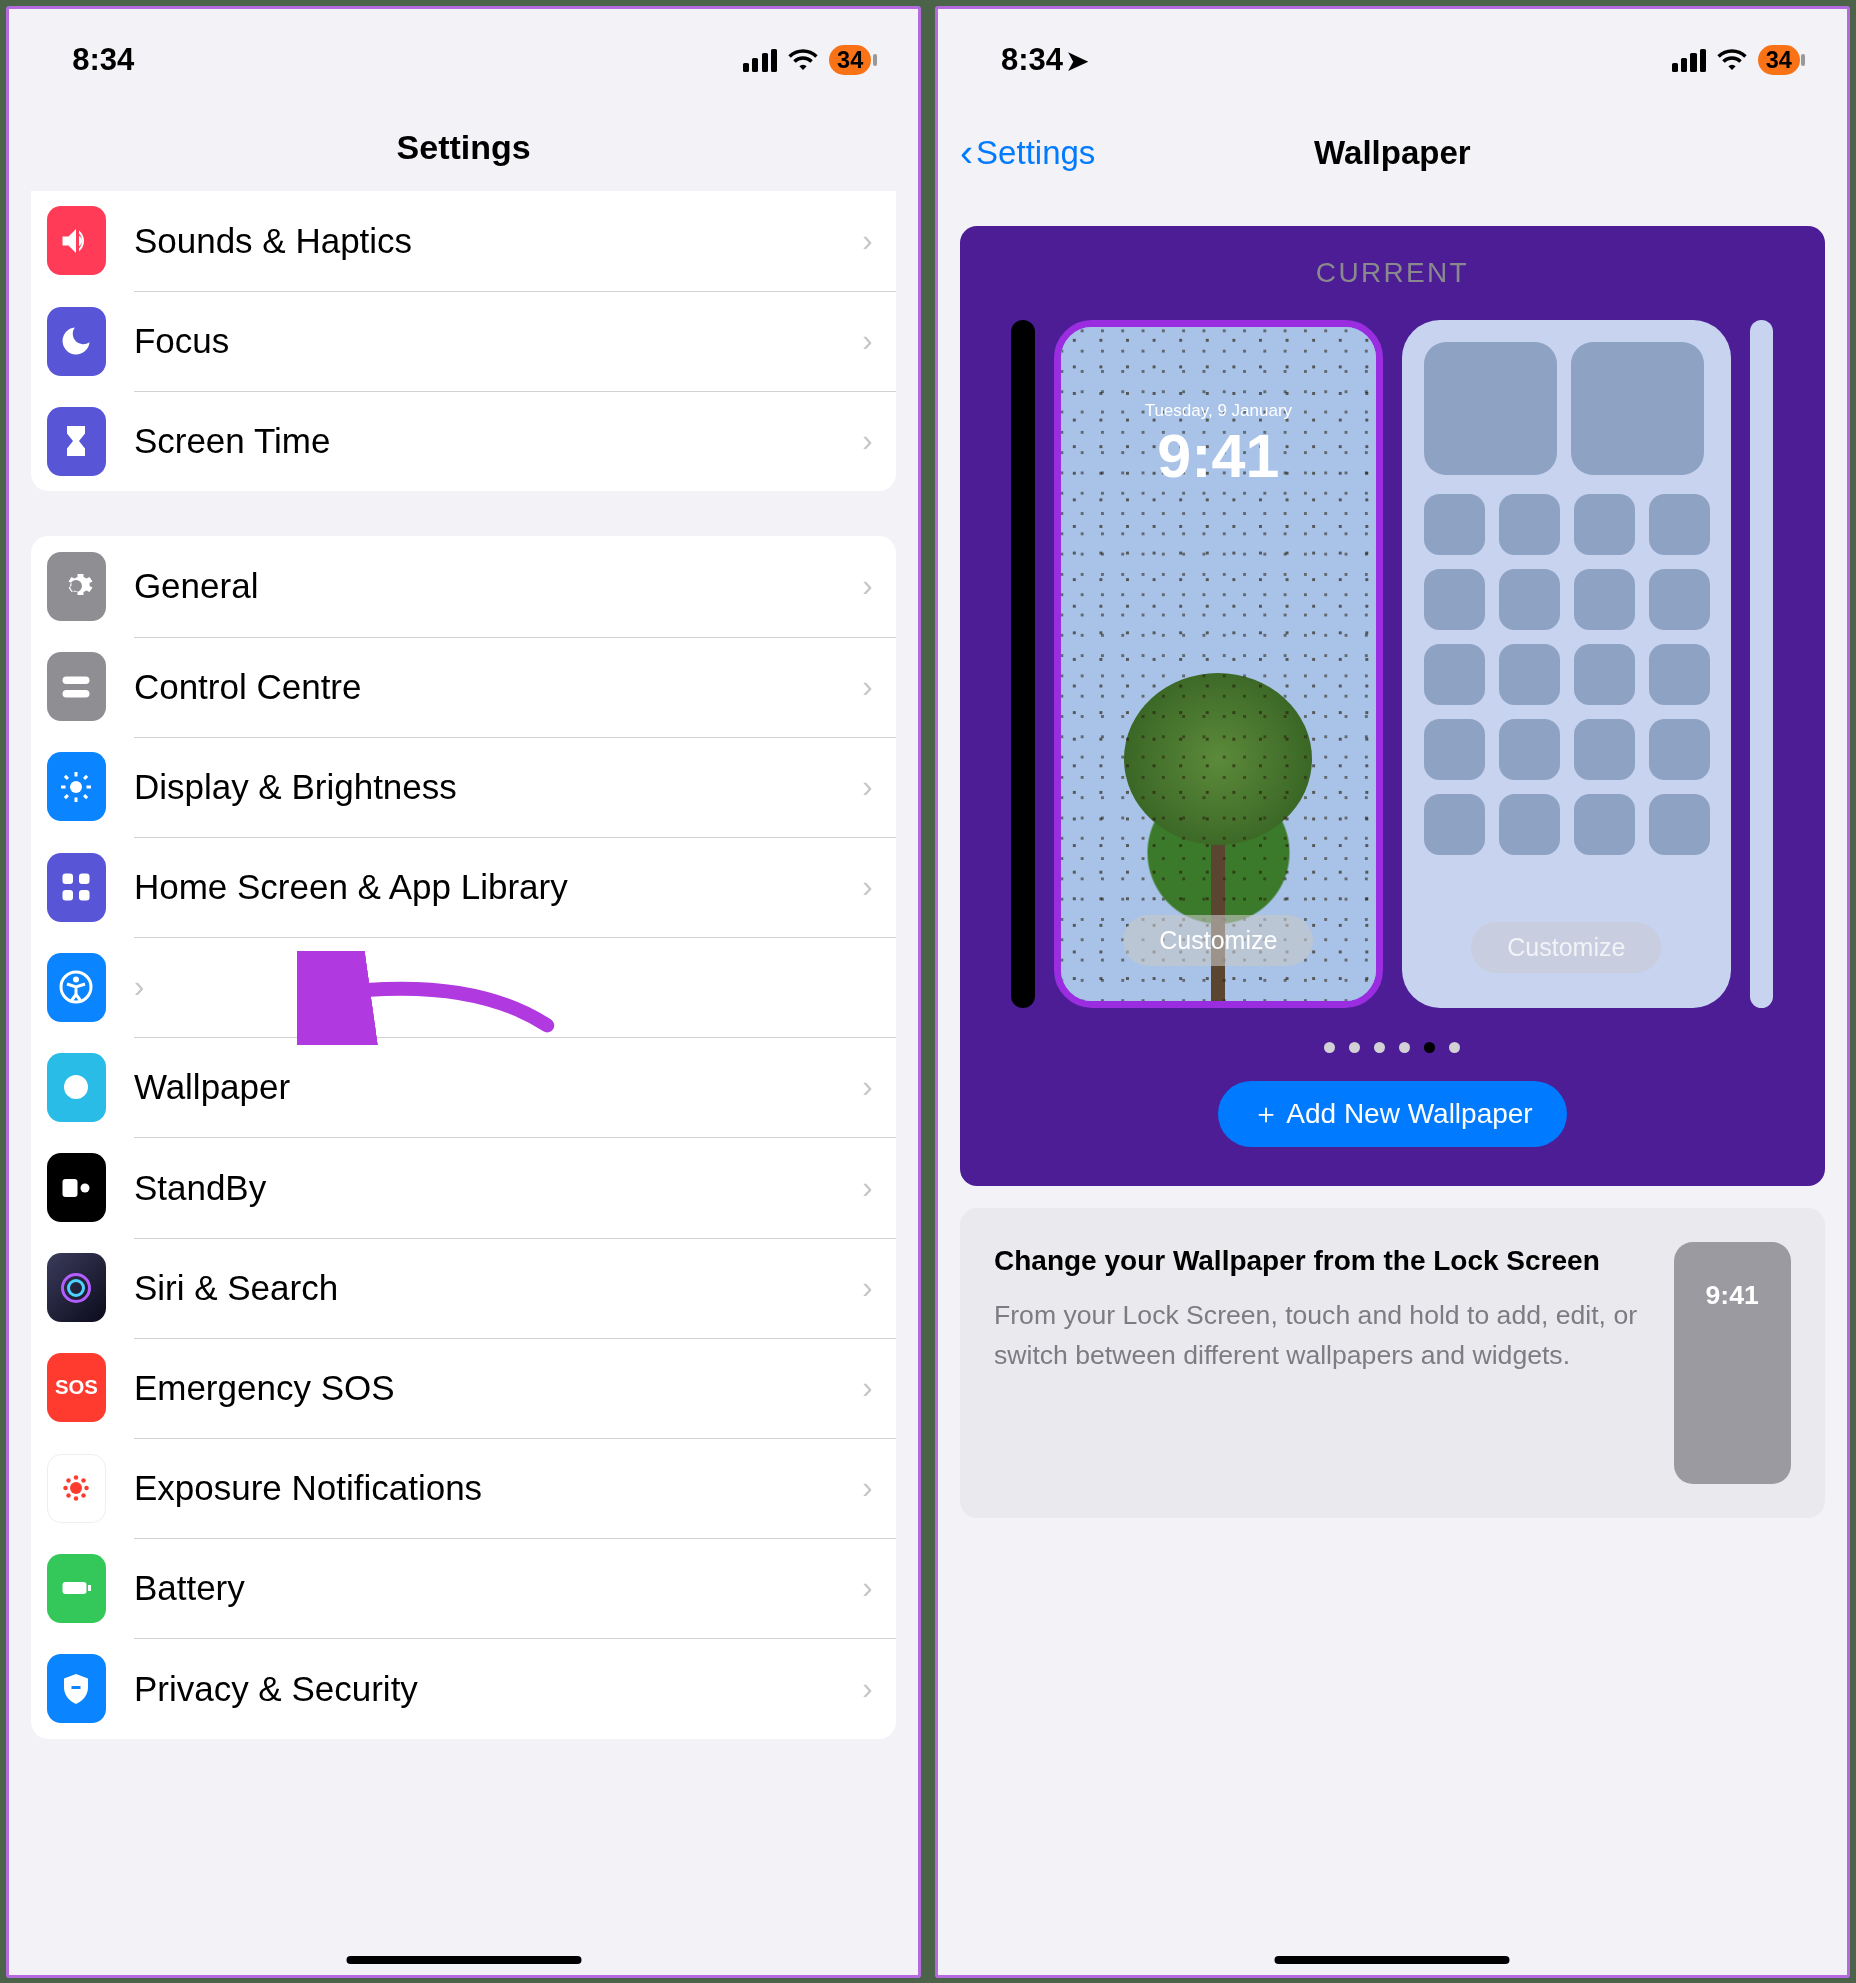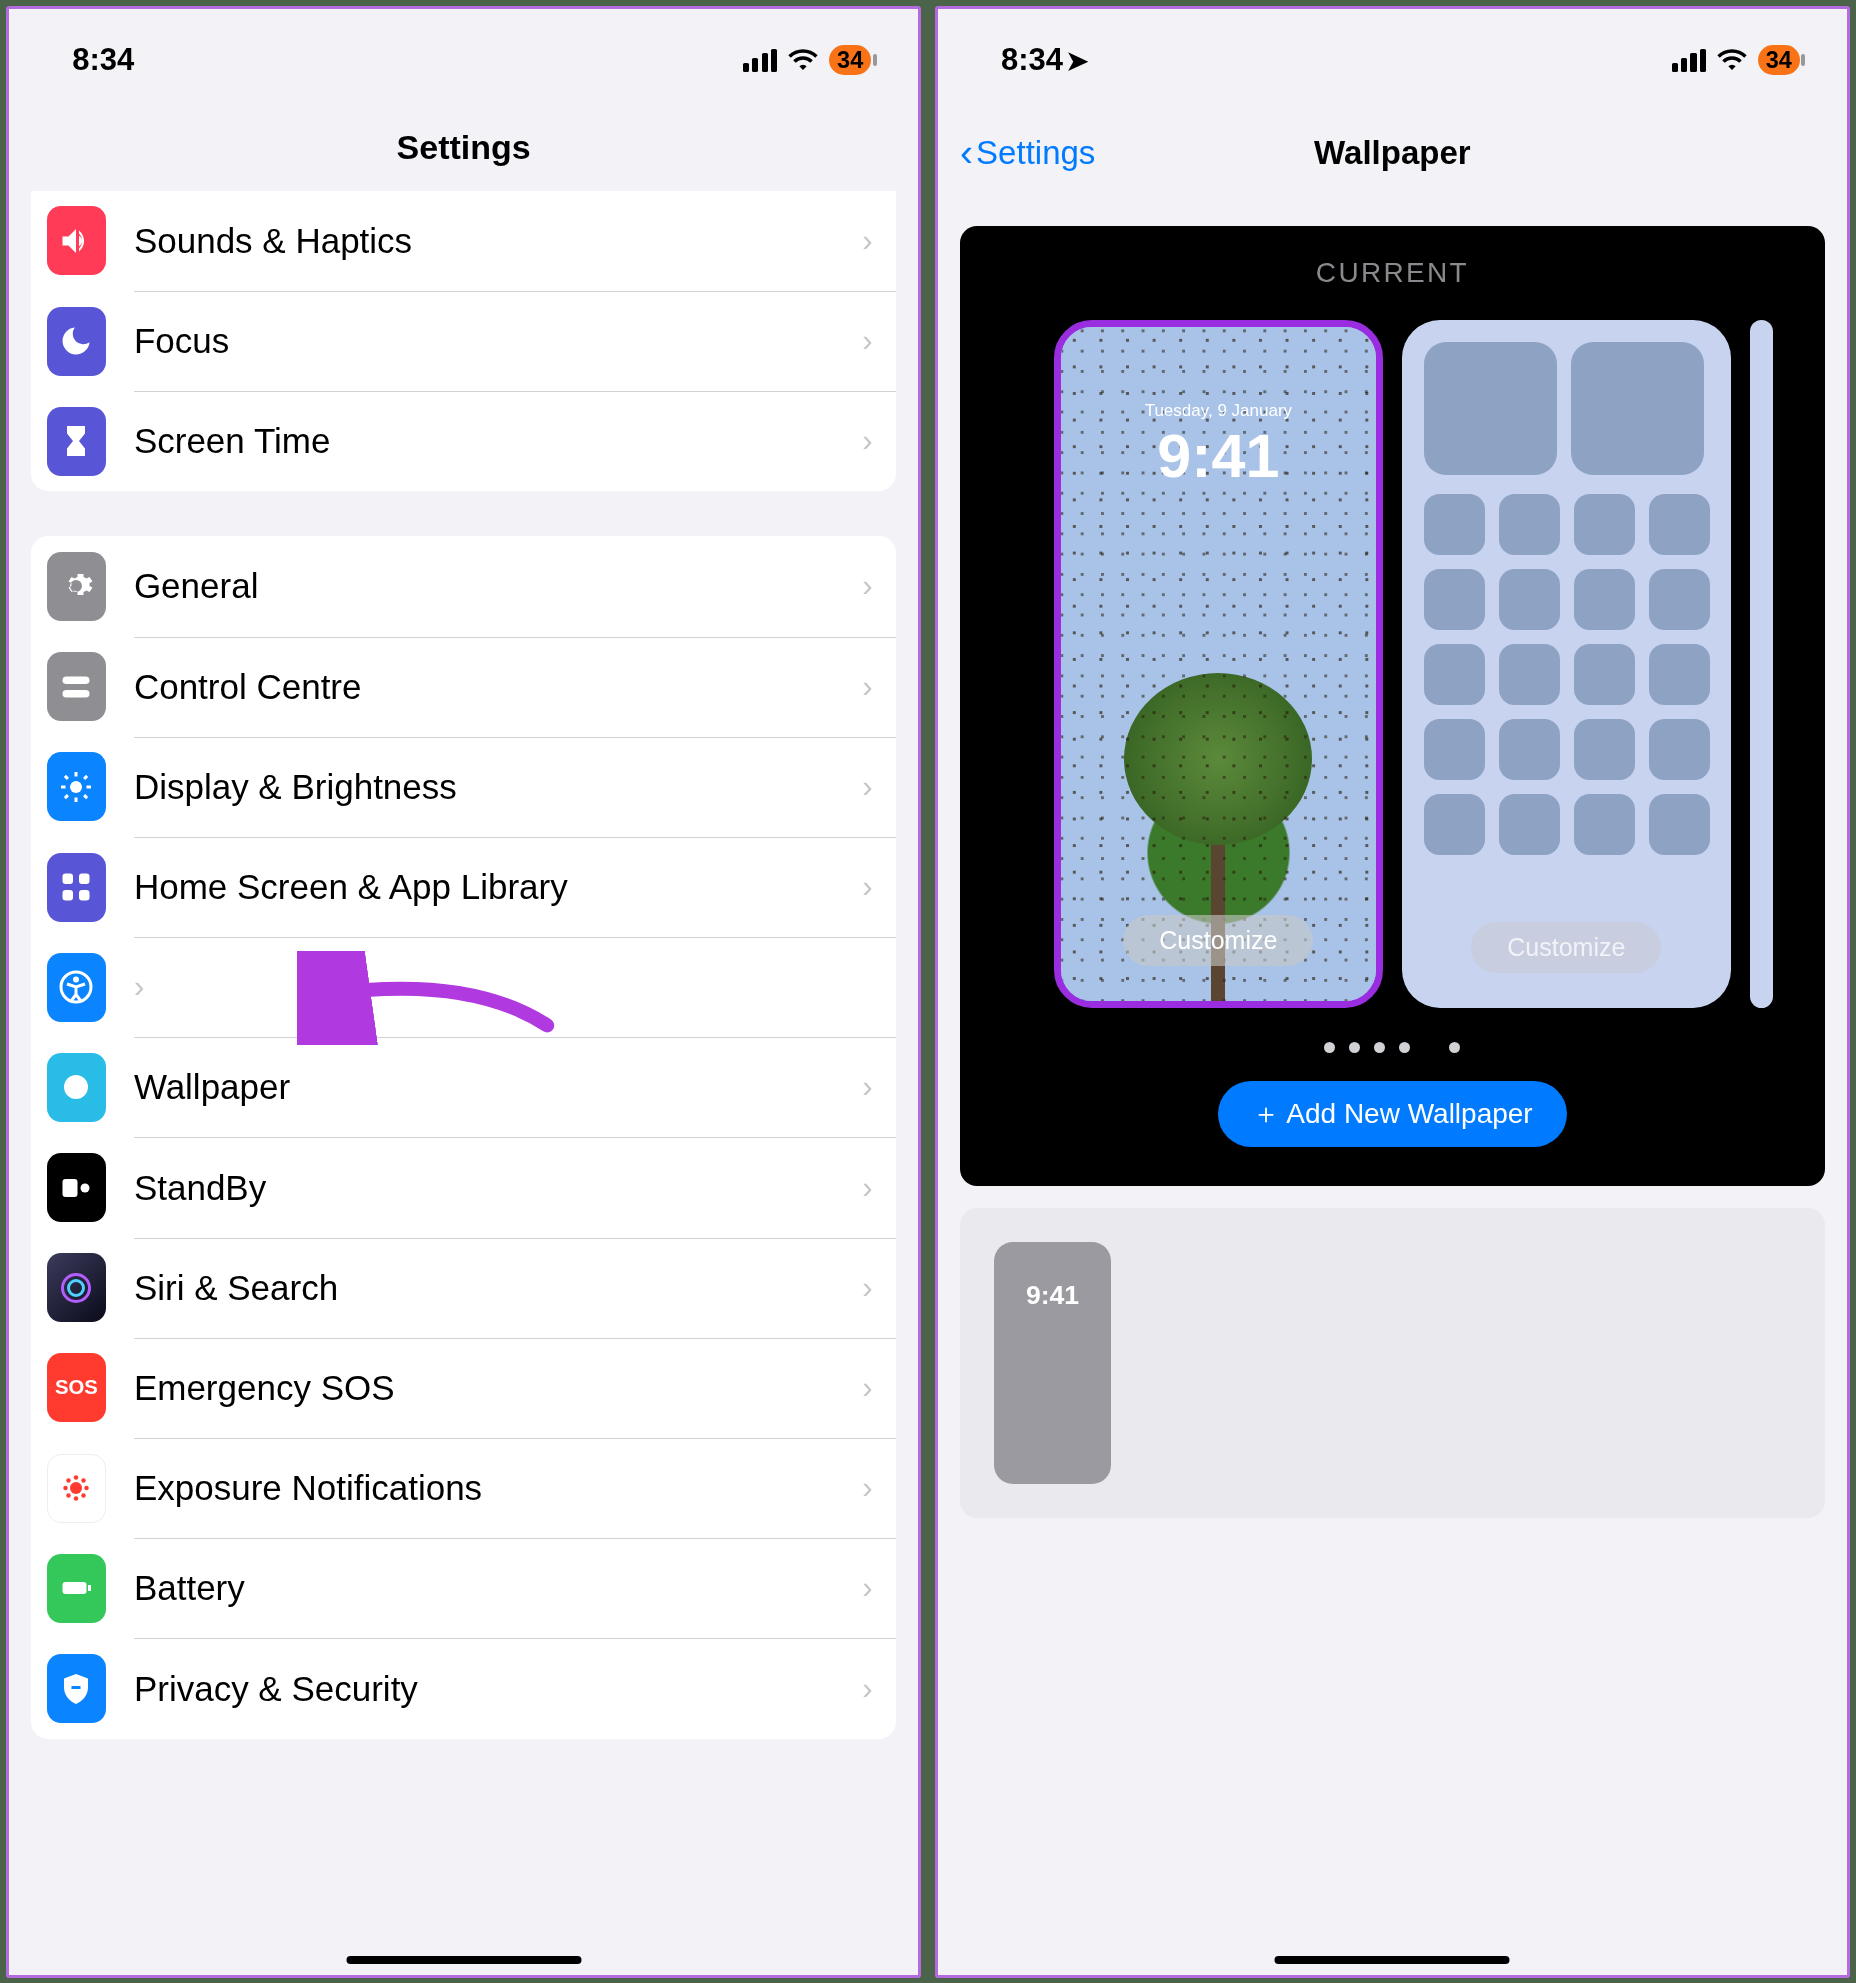--- a/index.html
+++ b/index.html
@@ -94,21 +94,21 @@
     display:flex; align-items:center; height:84px; padding:0 22px;
     position:relative;
   }
   .back-btn{ color:#007aff; font-size:33px; display:flex; align-items:center; gap:3.1px;}
   .back-chevron{ font-size:39px; font-weight:500; }
   .nav-bar-sub .title-center{
     position:absolute; left:0; right:0; text-align:center;
     font-size:33px; font-weight:600; pointer-events:none;
   }
   .card {
-    background:#000000; border-radius:17px; margin:31px 22px 22px; padding:31px 0 39px;
+    background:#4c1d95; border-radius:17px; margin:31px 22px 22px; padding:31px 0 39px;
     text-align:center;
   }
   .card-header{
     font-size:28px; letter-spacing:2.3px; color:#8a8a8e; margin-bottom:31px;
   }
   .previews{
     display:flex; justify-content:center; gap:19px; padding:0 15.6px; position:relative;
     overflow:hidden;
   }
   .edge-preview{
@@ -459,20 +459,24 @@
         <span></span>
     </div>
 
     <div class="add-btn">
       <span>＋</span>
       <span>Add New Wallpaper</span>
     </div>
   </div>
 
   <div class="info-card">
+    <div class="info-text">
+      <h3>Change your Wallpaper from the Lock Screen</h3>
+      <p>From your Lock Screen, touch and hold to add, edit, or switch between different wallpapers and widgets.</p>
+    </div>
     <div class="mini-phone">
       <span>9:41</span>
     </div>
   </div>
 
   <div class="home-indicator"></div>
 </div>
 
 
 </body></html>

